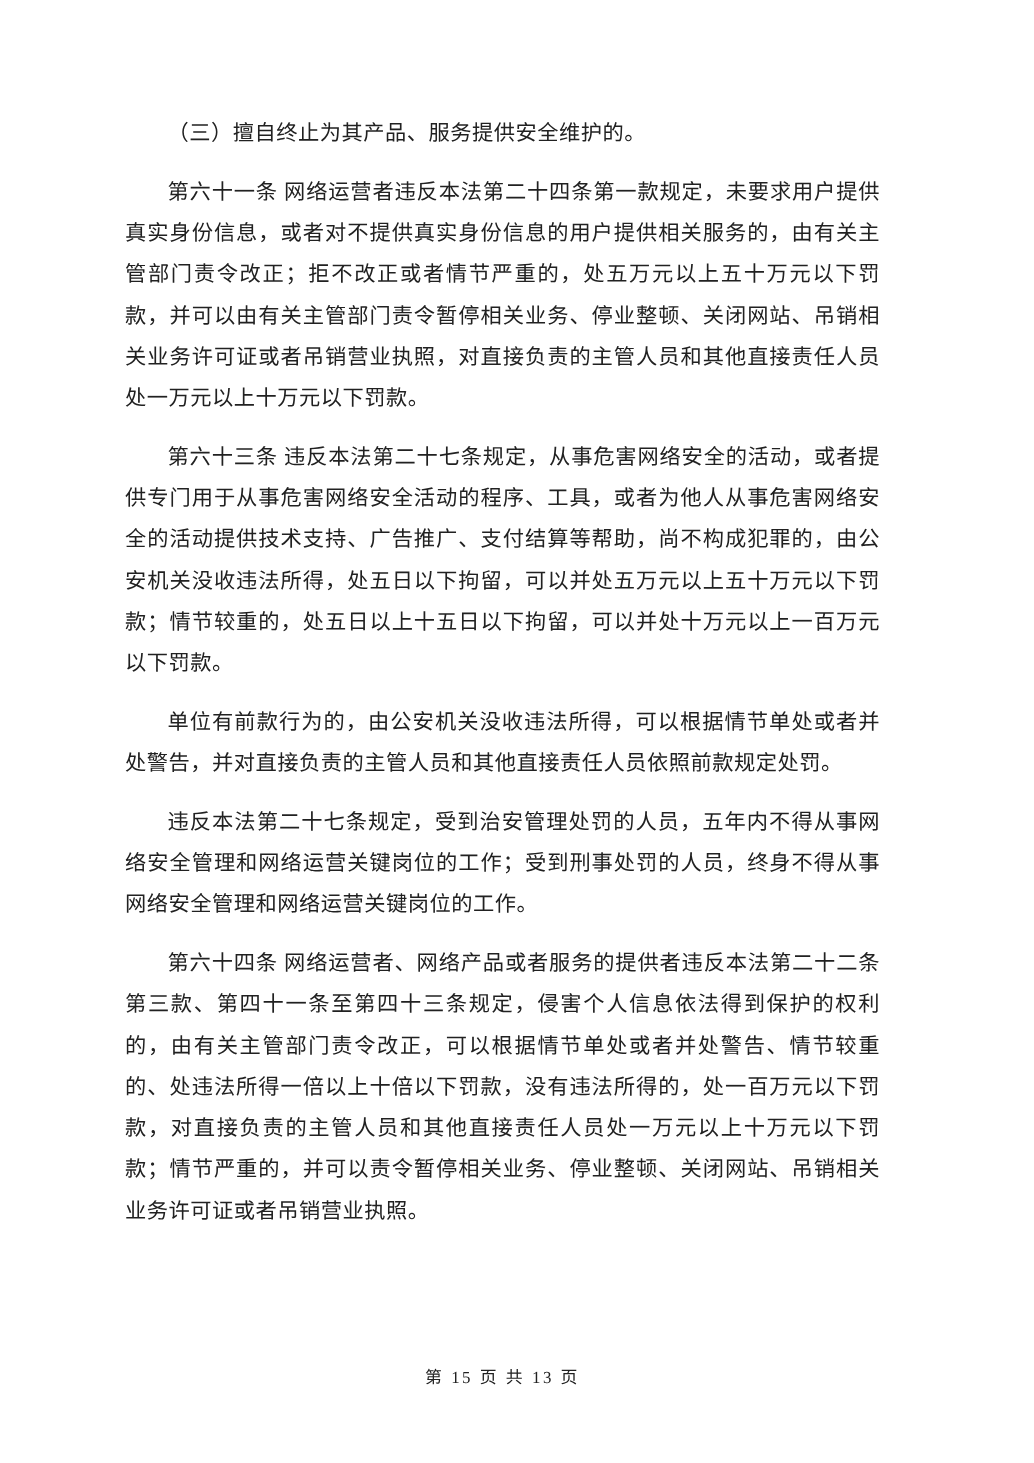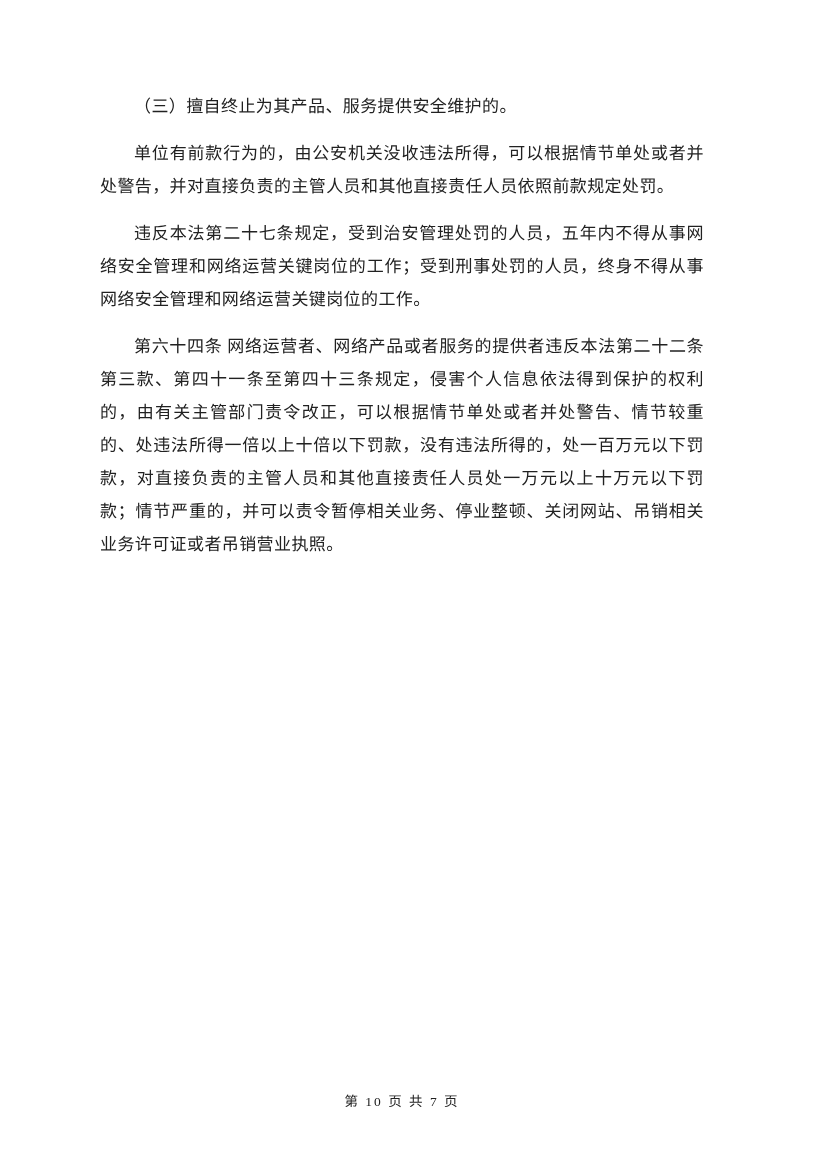--- a/index.html
+++ b/index.html
@@ -46,25 +46,27 @@
     font-family: "Liberation Serif", "DejaVu Serif", serif;
   }
 </style>
 </head>
 <body>
 
 <div class="page">
   <div class="body-text">
     <p class="para">（三）擅自终止为其产品、服务提供安全维护的。</p>
 
+    <p class="para">第六十一条 网络运营者违反本法第二十四条第一款规定，未要求用户提供真实身份信息，或者对不提供真实身份信息的用户提供相关服务的，由有关主管部门责令改正；拒不改正或者情节严重的，处五万元以上五十万元以下罚款，并可以由有关主管部门责令暂停相关业务、停业整顿、关闭网站、吊销相关业务许可证或者吊销营业执照，对直接负责的主管人员和其他直接责任人员处一万元以上十万元以下罚款。</p>
 
 
+    <p class="para">第六十三条 违反本法第二十七条规定，从事危害网络安全的活动，或者提供专门用于从事危害网络安全活动的程序、工具，或者为他人从事危害网络安全的活动提供技术支持、广告推广、支付结算等帮助，尚不构成犯罪的，由公安机关没收违法所得，处五日以下拘留，可以并处五万元以上五十万元以下罚款；情节较重的，处五日以上十五日以下拘留，可以并处十万元以上一百万元以下罚款。</p>
 
     <p class="para">单位有前款行为的，由公安机关没收违法所得，可以根据情节单处或者并处警告，并对直接负责的主管人员和其他直接责任人员依照前款规定处罚。</p>
 
     <p class="para">违反本法第二十七条规定，受到治安管理处罚的人员，五年内不得从事网络安全管理和网络运营关键岗位的工作；受到刑事处罚的人员，终身不得从事网络安全管理和网络运营关键岗位的工作。</p>
 
     <p class="para">第六十四条 网络运营者、网络产品或者服务的提供者违反本法第二十二条第三款、第四十一条至第四十三条规定，侵害个人信息依法得到保护的权利的，由有关主管部门责令改正，可以根据情节单处或者并处警告、情节较重的、处违法所得一倍以上十倍以下罚款，没有违法所得的，处一百万元以下罚款，对直接负责的主管人员和其他直接责任人员处一万元以上十万元以下罚款；情节严重的，并可以责令暂停相关业务、停业整顿、关闭网站、吊销相关业务许可证或者吊销营业执照。</p>
 
   </div>
 
-  <div class="page-footer">第 10 页 共 7 页</div>
+  <div class="page-footer">第 15 页 共 13 页</div>
 </div>
 
 </body></html>

